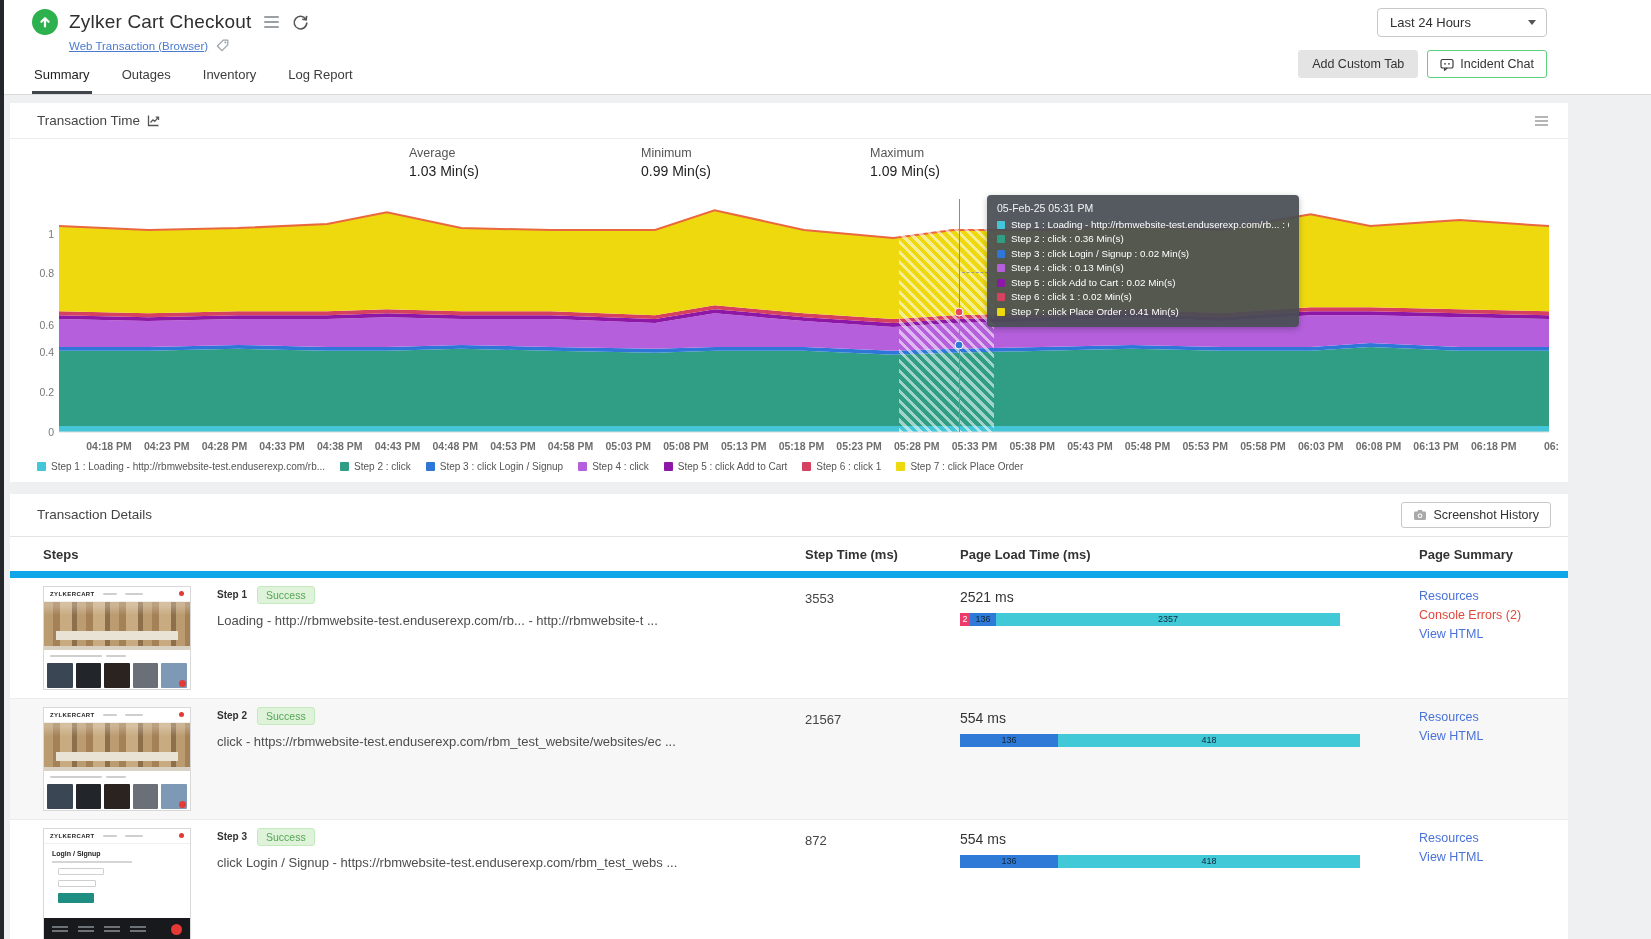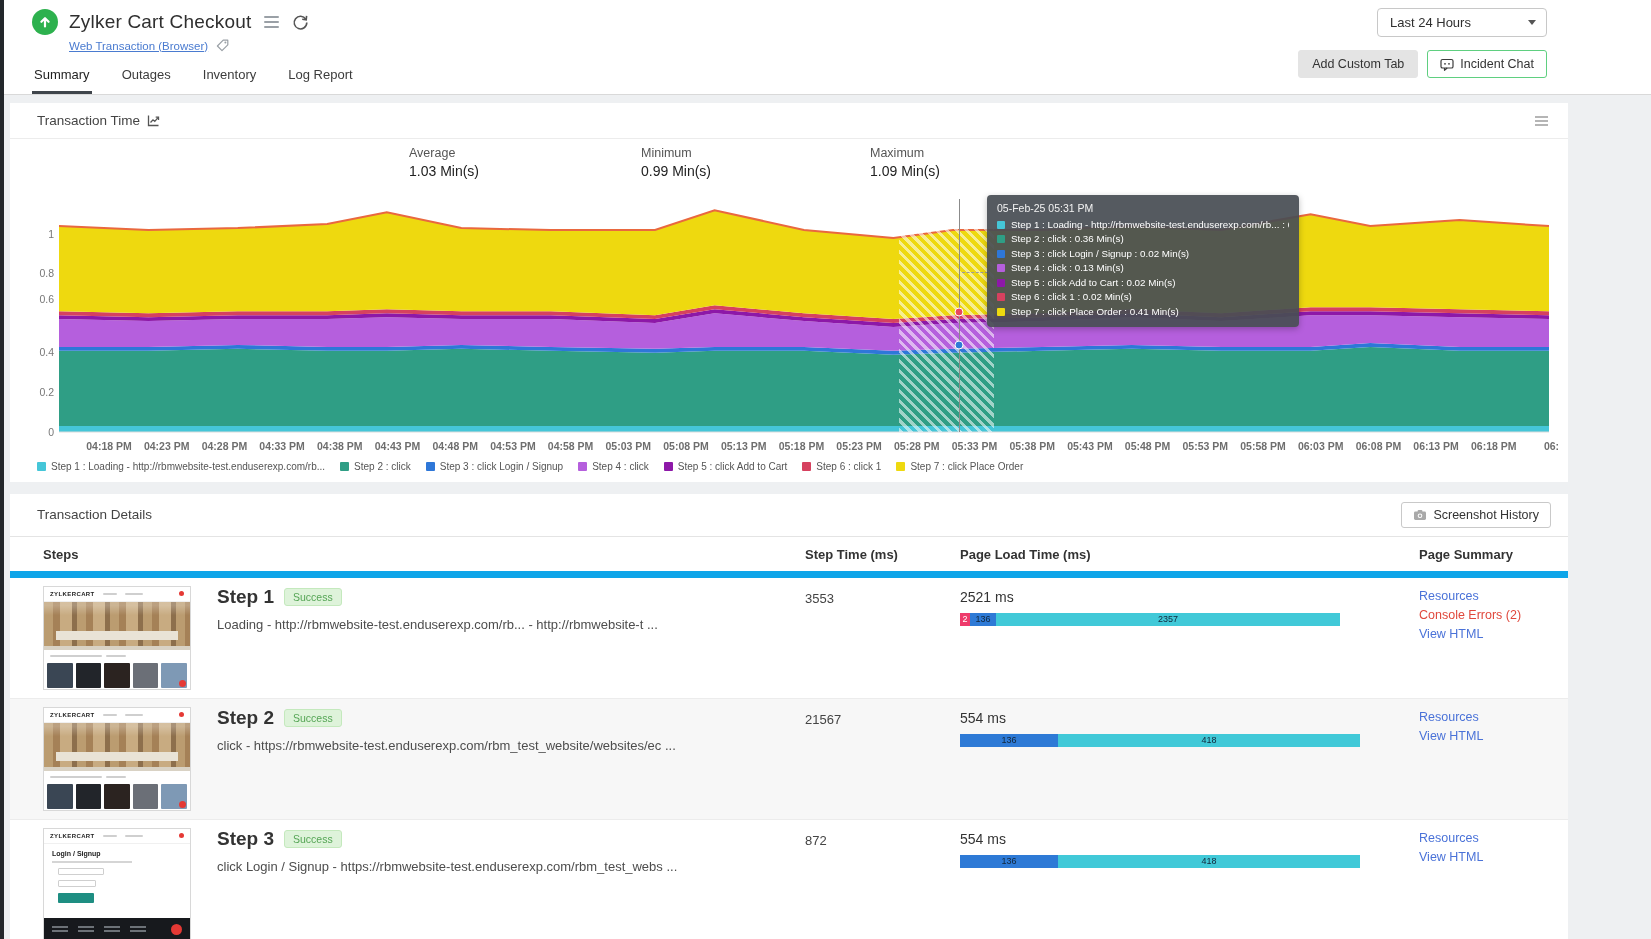--- a/index.html
+++ b/index.html
@@ -70,21 +70,21 @@
   .details-head { display:flex; align-items:center; justify-content:space-between; padding:8px 17px 8px 27px; border-bottom:1px solid #e4e4e4; }
   .btn-outline { background:#fff; border:1px solid #c9c9c9; border-radius:3px; font-size:12.5px; color:#333;
     padding:5px 11px; cursor:pointer; display:flex; align-items:center; gap:6px; }
   .tgrid { display:grid; grid-template-columns:762px 155px 459px 1fr; padding-left:33px; }
   .thead { border-bottom:7px solid #0ea5e9; }
   .thead div { font-size:13px; font-weight:700; color:#333; padding:10px 0 9px; }
   .t-row { border-bottom:1px solid #ececec; padding-top:8px; min-height:116px; }
   .t-row.alt { background:#f7f7f7; }
   .steps-cell { display:flex; gap:26px; padding-bottom:8px; }
   .step-head { display:flex; align-items:center; }
-  .step-name { font-size:19px; font-weight:700; color:#333; }
+  .step-name { font-size:10px; font-weight:700; color:#333; }
   .badge { margin-left:10px; font-size:10.5px; color:#55a555; background:#def3da; border:1px solid #c4e9bd; border-radius:3px; padding:2px 8px; }
   .step-desc { font-size:13px; color:#4d4d4d; margin-top:9px; }
   .num-cell { font-size:13px; color:#444; padding-top:5px; }
   .load-cell { padding-top:3px; }
   .load-label { font-size:14px; color:#333; }
   .bar { display:flex; height:13px; margin-top:8px; width:400px; }
   .seg { height:13px; display:flex; align-items:center; justify-content:center; font-size:9px; color:#12263a; overflow:hidden; }
   .links-cell { display:flex; flex-direction:column; gap:5px; padding-top:3px; }
   .pg-link { font-size:12.5px; color:#4a72d8; cursor:pointer; }
   .pg-link.error { color:#e0483c; }
@@ -216,21 +216,21 @@
             <path d="M49.0,124.2 L138.4,126.2 L227.8,124.2 L317.2,124.2 L376.8,122.2 L451.3,124.2 L540.7,124.2 L645.0,128.1 L704.6,118.2 L794.0,126.2 L883.4,132.1 L943.0,128.1 L1032.4,126.2 L1121.8,122.2 L1211.2,126.2 L1300.6,120.2 L1360.2,120.2 L1449.6,122.2 L1539.0,124.2 L1539.0,128.1 L1449.6,126.2 L1360.2,124.2 L1300.6,124.2 L1211.2,130.1 L1121.8,126.2 L1032.4,130.1 L943.0,132.1 L883.4,136.1 L794.0,130.1 L704.6,122.2 L645.0,132.1 L540.7,128.1 L451.3,128.1 L376.8,126.2 L317.2,128.1 L227.8,128.1 L138.4,130.1 L49.0,128.1 Z" fill="#8d18a8"></path>
             <path d="M49.0,120.2 L138.4,122.2 L227.8,120.2 L317.2,120.2 L376.8,118.2 L451.3,120.2 L540.7,120.2 L645.0,124.2 L704.6,114.3 L794.0,122.2 L883.4,128.1 L943.0,124.2 L1032.4,122.2 L1121.8,118.2 L1211.2,122.2 L1300.6,116.3 L1360.2,116.3 L1449.6,118.2 L1539.0,120.2 L1539.0,124.2 L1449.6,122.2 L1360.2,120.2 L1300.6,120.2 L1211.2,126.2 L1121.8,122.2 L1032.4,126.2 L943.0,128.1 L883.4,132.1 L794.0,126.2 L704.6,118.2 L645.0,128.1 L540.7,124.2 L451.3,124.2 L376.8,122.2 L317.2,124.2 L227.8,124.2 L138.4,126.2 L49.0,124.2 Z" fill="#d6415f"></path>
             <path d="M49.0,35.1 L138.4,39.0 L227.8,37.1 L317.2,33.1 L376.8,21.2 L451.3,37.1 L540.7,39.0 L645.0,39.0 L704.6,19.2 L794.0,39.0 L883.4,47.0 L943.0,39.0 L1032.4,39.0 L1121.8,35.1 L1211.2,39.0 L1300.6,23.2 L1360.2,35.1 L1449.6,29.1 L1539.0,35.1 L1539.0,120.2 L1449.6,118.2 L1360.2,116.3 L1300.6,116.3 L1211.2,122.2 L1121.8,118.2 L1032.4,122.2 L943.0,124.2 L883.4,128.1 L794.0,122.2 L704.6,114.3 L645.0,124.2 L540.7,120.2 L451.3,120.2 L376.8,118.2 L317.2,120.2 L227.8,120.2 L138.4,122.2 L49.0,120.2 Z" fill="#eed90f"></path>
             <path d="M49.0,35.1 L138.4,39.0 L227.8,37.1 L317.2,33.1 L376.8,21.2 L451.3,37.1 L540.7,39.0 L645.0,39.0 L704.6,19.2 L794.0,39.0 L883.4,47.0 L943.0,39.0 L1032.4,39.0 L1121.8,35.1 L1211.2,39.0 L1300.6,23.2 L1360.2,35.1 L1449.6,29.1 L1539.0,35.1" fill="none" stroke="#e9683f" stroke-width="2"></path>
             <line x1="49" y1="241" x2="1539" y2="241" stroke="#dcdcdc" stroke-width="1"></line>
           </svg>
         <div class="y-axis" id="yAxis">
             <span style="top: 235px;">0</span>
             <span style="top: 195.4px;">0.2</span>
             <span style="top: 155.8px;">0.4</span>
-            <span style="top: 102px;">0.6</span>
+            <span style="top: 128px;">0.6</span>
             <span style="top: 76.6px;">0.8</span>
             <span style="top: 37px;">1</span>
           </div>
         <div class="hatch"></div>
         <div class="crosshair"></div>
         <div class="dash-seg"></div>
         <div class="dot" id="dotRed" style="left: 949px; top: 121px; background: rgb(232, 72, 95);"></div>
         <div class="dot" id="dotBlue" style="left: 949px; top: 154px; background: rgb(46, 122, 214);"></div>
         <div class="tooltip">
           <div class="tt-title">05-Feb-25 05:31 PM</div>

